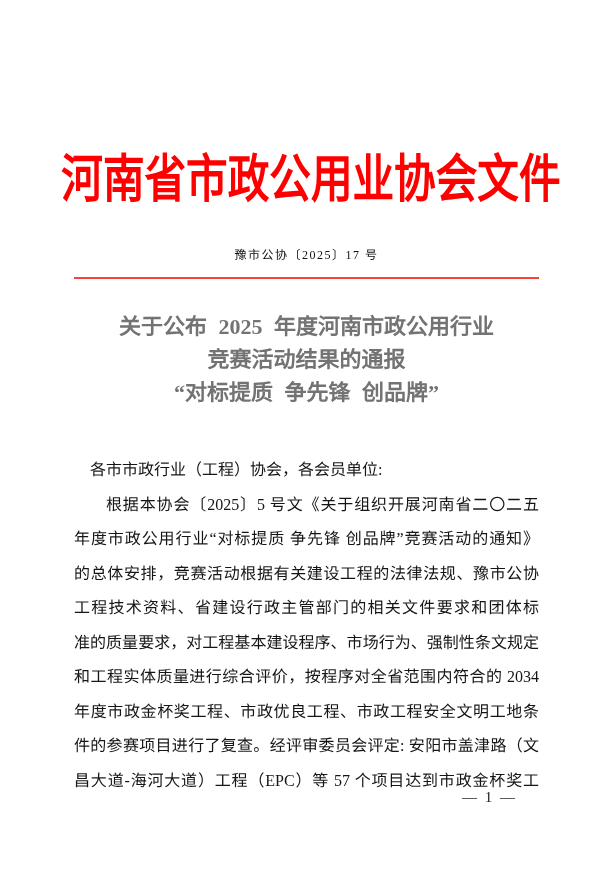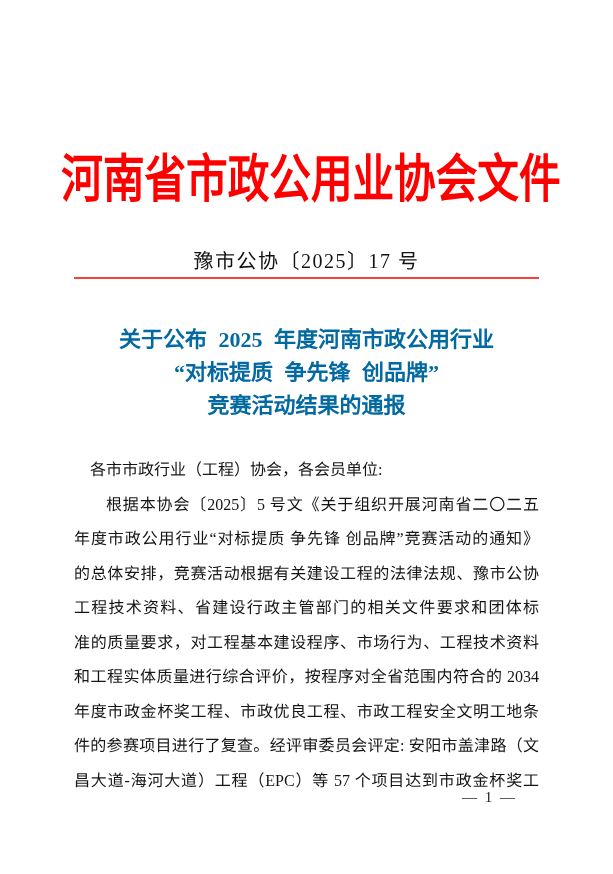--- a/index.html
+++ b/index.html
@@ -27,42 +27,42 @@
     white-space: nowrap;
     transform: scaleX(0.80);
     transform-origin: 50% 50%;
   }
   .doc-number {
     position: absolute;
     top: 245px;
     left: 0;
     width: 100%;
     text-align: center;
-    font-size: 20px;
+    font-size: 12px;
     letter-spacing: 1.5px;
   }
   .red-divider {
     position: absolute;
     top: 277px;
     left: 74px;
     width: 465px;
     height: 2px;
     background: var(--divider-red, #f5433c);
   }
   .doc-title {
     position: absolute;
-    top: 323px;
+    top: 310px;
     left: 0;
     width: 100%;
     text-align: center;
     font-size: 22px;
     font-weight: bold;
     line-height: 33px;
     word-spacing: 6px;
-    color: #0369a1;
+    color: #737373;
   }
   .body-block {
     position: absolute;
     top: 453px;
     left: 74px;
     width: 465px;
     font-size: 16px;
     line-height: 34.5px;
     color: #151515;
   }
@@ -93,32 +93,32 @@
 <div class="page">
 
   <div class="org-title">河南省市政公用业协会文件</div>
 
   <div class="doc-number">豫市公协〔2025〕17 号</div>
 
   <div class="red-divider"></div>
 
   <div class="doc-title">
     <div>关于公布 2025 年度河南市政公用行业</div>
+    <div>竞赛活动结果的通报</div>
     <div>“对标提质 争先锋 创品牌”</div>
-    <div>竞赛活动结果的通报</div>
   </div>
 
   <div class="body-block">
     <div class="salutation">各市市政行业（工程）协会，各会员单位:</div>
     <div>
         <div class="body-line first-line">根据本协会〔2025〕5 号文《关于组织开展河南省二〇二五</div>
         <div class="body-line">年度市政公用行业“对标提质 争先锋 创品牌”竞赛活动的通知》</div>
         <div class="body-line">的总体安排，竞赛活动根据有关建设工程的法律法规、豫市公协</div>
         <div class="body-line">工程技术资料、省建设行政主管部门的相关文件要求和团体标</div>
-        <div class="body-line">准的质量要求，对工程基本建设程序、市场行为、工程技术资料</div>
+        <div class="body-line">准的质量要求，对工程基本建设程序、市场行为、强制性条文规定</div>
         <div class="body-line">和工程实体质量进行综合评价，按程序对全省范围内符合的 2034</div>
         <div class="body-line">年度市政金杯奖工程、市政优良工程、市政工程安全文明工地条</div>
         <div class="body-line">件的参赛项目进行了复查。经评审委员会评定: 安阳市盖津路（文</div>
         <div class="body-line">昌大道-海河大道）工程（EPC）等 57 个项目达到市政金杯奖工</div>
       </div>
   </div>
 
   <div class="page-number">— 1 —</div>
 
 </div>

